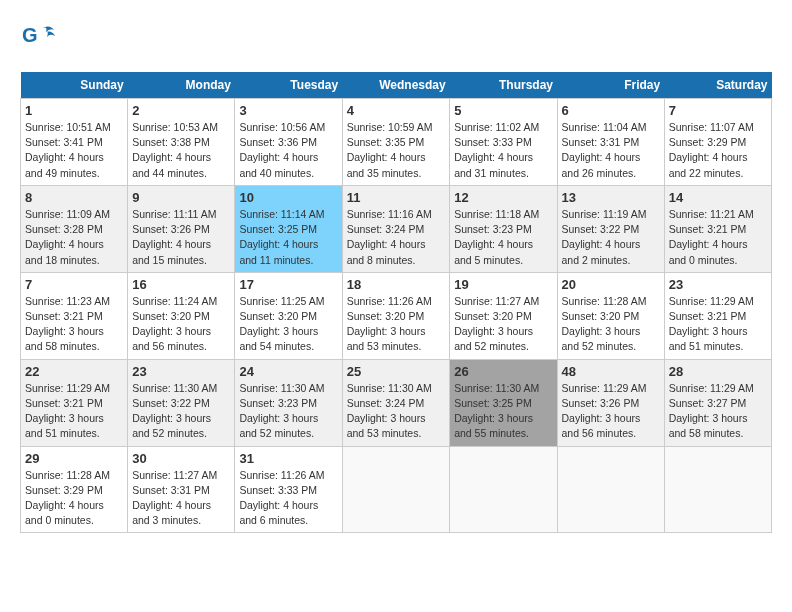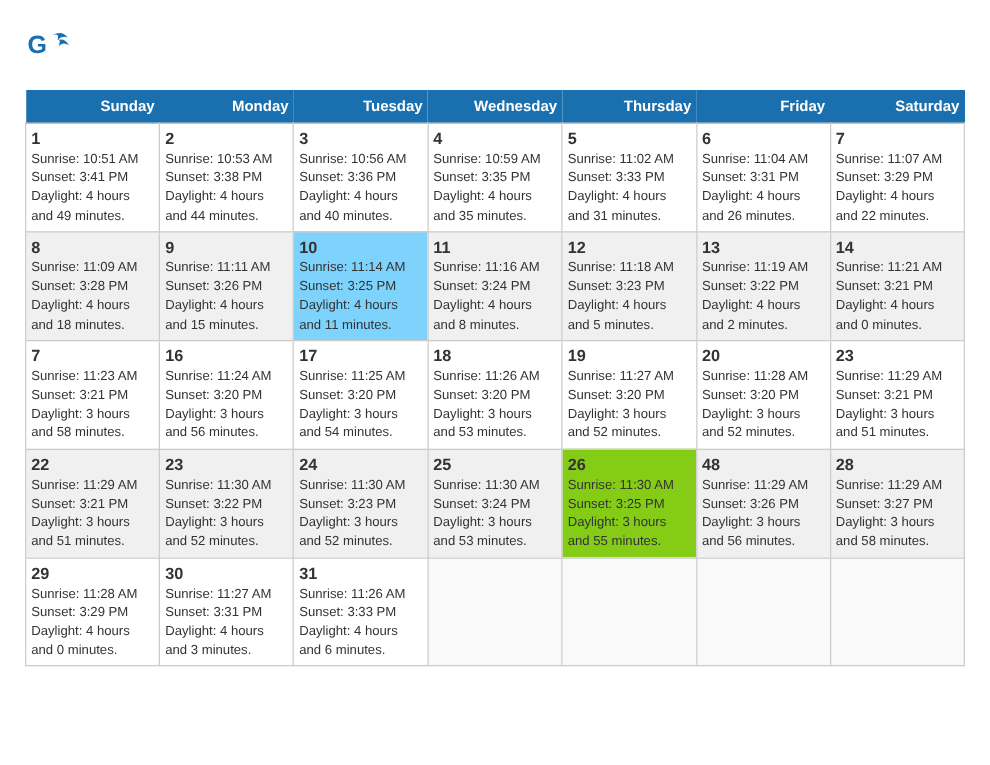--- a/index.html
+++ b/index.html
@@ -213,21 +213,21 @@
         <span class="day-info">Sunrise: 11:30 AM<br>Sunset: 3:22 PM<br>Daylight: 3 hours and 52 minutes.</span>
       </td>
         <td style="background: rgb(240, 240, 240);">
         <span class="day-num">24</span>
         <span class="day-info">Sunrise: 11:30 AM<br>Sunset: 3:23 PM<br>Daylight: 3 hours and 52 minutes.</span>
       </td>
         <td style="background: rgb(240, 240, 240);">
         <span class="day-num">25</span>
         <span class="day-info">Sunrise: 11:30 AM<br>Sunset: 3:24 PM<br>Daylight: 3 hours and 53 minutes.</span>
       </td>
-        <td style="background: #84cc16;">
+        <td style="background: #a3a3a3;">
         <span class="day-num">26</span>
         <span class="day-info">Sunrise: 11:30 AM<br>Sunset: 3:25 PM<br>Daylight: 3 hours and 55 minutes.</span>
       </td>
         <td style="background: rgb(240, 240, 240);">
         <span class="day-num">48</span>
         <span class="day-info">Sunrise: 11:29 AM<br>Sunset: 3:26 PM<br>Daylight: 3 hours and 56 minutes.</span>
       </td>
         <td style="background: rgb(240, 240, 240);">
         <span class="day-num">28</span>
         <span class="day-info">Sunrise: 11:29 AM<br>Sunset: 3:27 PM<br>Daylight: 3 hours and 58 minutes.</span>

